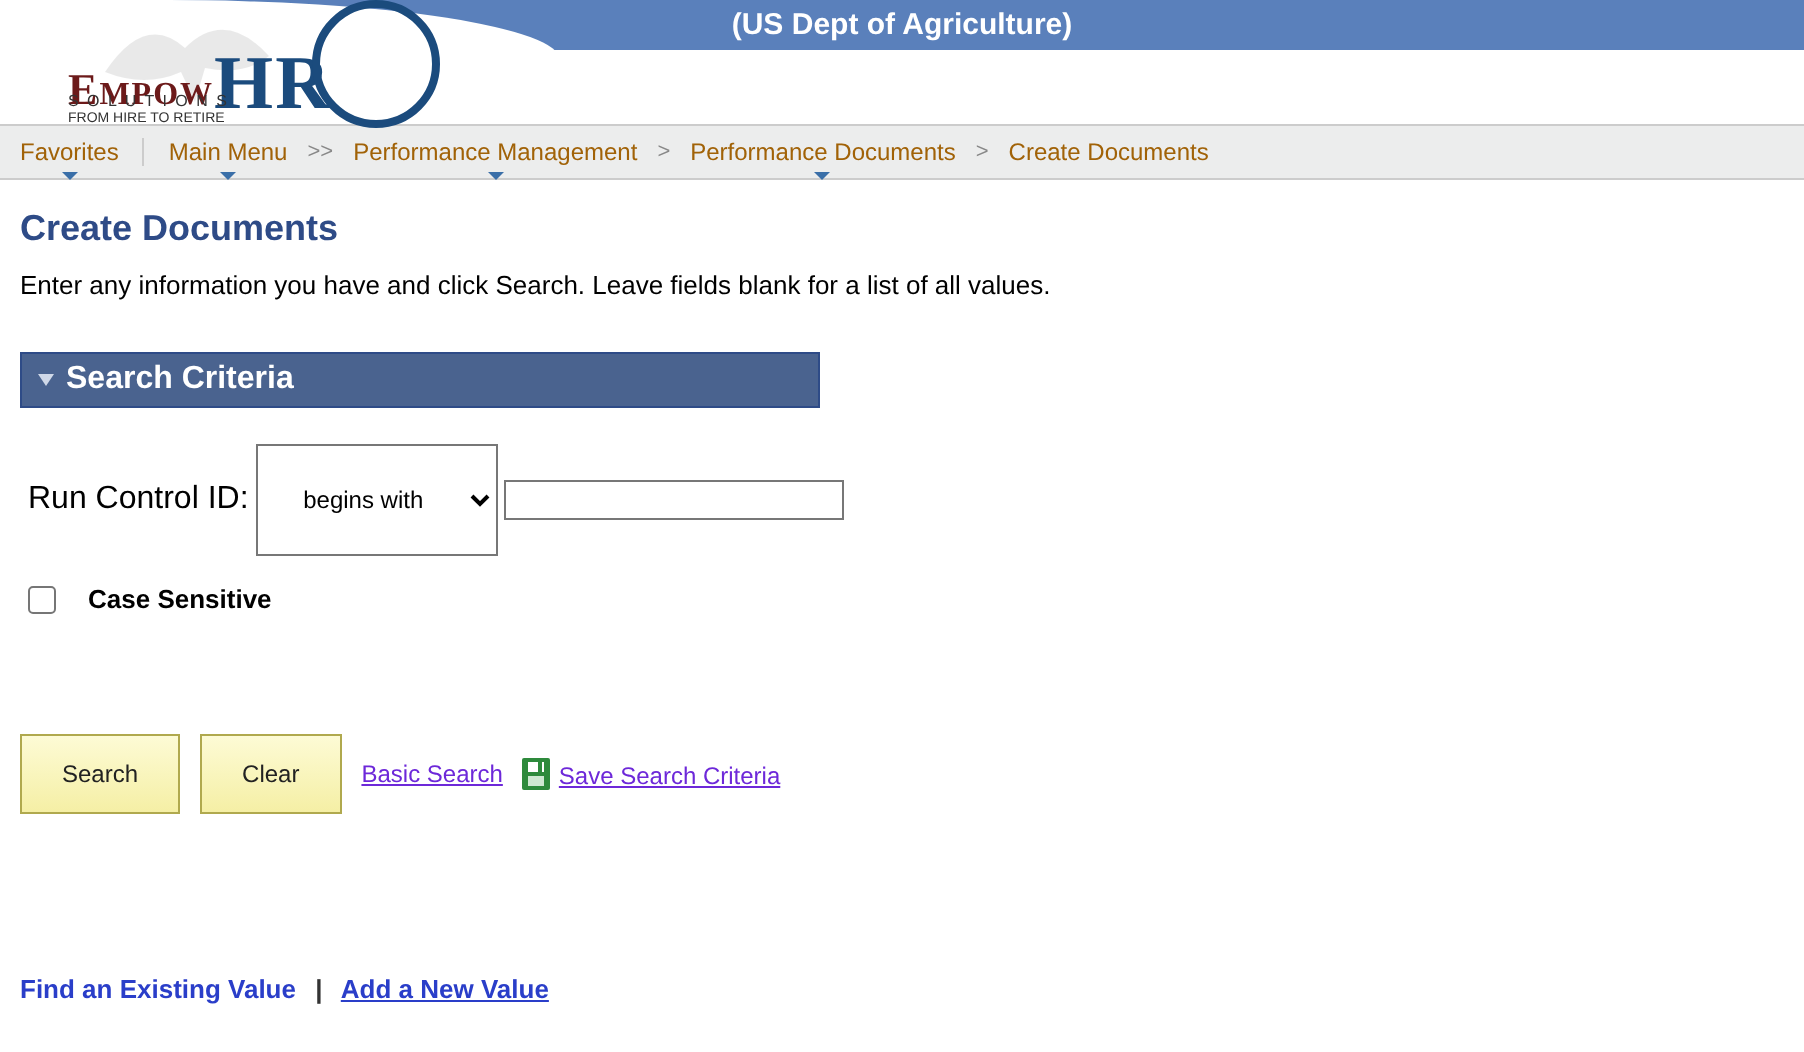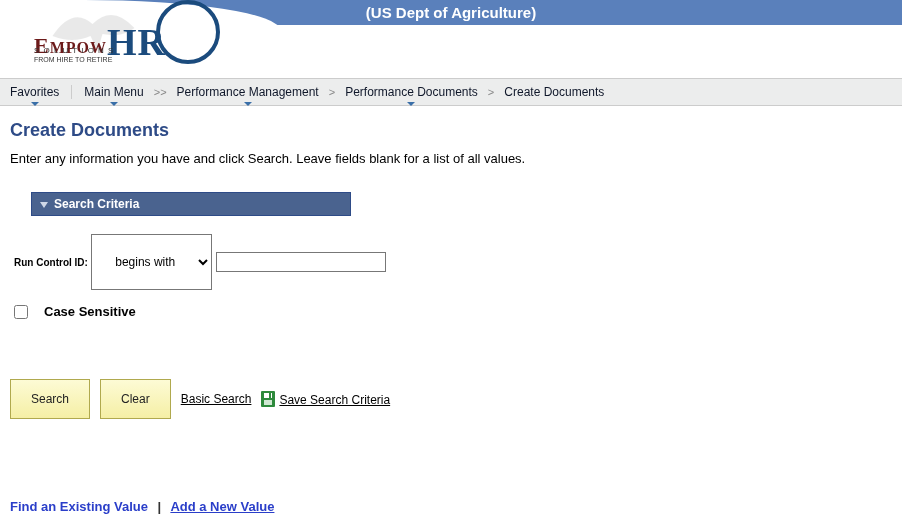--- a/index.html
+++ b/index.html
@@ -1,61 +1,61 @@
 <!DOCTYPE html>
 <html><head>
 <meta charset="utf-8">
 <style>
   * { box-sizing: border-box; margin: 0; padding: 0; }
   body { font-family: Arial, sans-serif; font-size: 12px; width: 902px; background: #fff; color: #000; }
 
-  .header-area { position: relative; height: 78px; border-radius: 29px; }
+  .header-area { position: relative; height: 62px; border-radius: 29px; }
   .banner { position: absolute; top: 0; left: 0; right: 0; height: 25px; background: #5a80bb; color: #fff; font-weight: bold; font-size: 15px; text-align: center; line-height: 25px; }
   .banner-curve { position: absolute; top: 0; left: 0; width: 280px; height: 30px; background: #fff; border-top-right-radius: 70% 100%; }
   .logo-wrap { position: absolute; top: -4px; left: 20px; width: 190px; height: 78px; }
   .logo-eagle { position: absolute; top: 0; left: 0; width: 145px; height: 60px; opacity: 0.12; }
   .logo-text { position: absolute; top: 24px; left: 14px; font-family: 'Georgia', serif; font-size: 22px; letter-spacing: 1px; }
   .logo-text .e { color: #6c1a1a; font-weight: bold; }
   .logo-text .mpow { color: #6c1a1a; font-size: 16px; font-weight: bold; }
   .logo-text .hr { color: #1b4b7d; font-weight: bold; font-size: 38px; vertical-align: -2px; }
   .logo-sub { position: absolute; top: 50px; left: 14px; font-size: 8px; letter-spacing: 1px; color: #333; }
   .logo-sub2 { position: absolute; top: 60px; left: 14px; font-size: 7px; color: #333; }
   .logo-ring { position: absolute; top: 4px; left: 136px; width: 64px; height: 64px; border: 4px solid #1b4b7d; border-radius: 50%; }
 
   .breadcrumb { background: #eceded; border-top: 1px solid #ccc; border-bottom: 1px solid #ccc; padding: 4px 0; font-size: 12px; display: flex; align-items: center; }
-  .breadcrumb .bc-item { padding: 2px 10px; color: #0f172a; cursor: pointer; position: relative; }
+  .breadcrumb .bc-item { padding: 2px 10px; color: #a16207; cursor: pointer; position: relative; }
   .breadcrumb .bc-item.drop::after { content: ''; position: absolute; bottom: -5px; left: 50%; transform: translateX(-50%); border-left: 4px solid transparent; border-right: 4px solid transparent; border-top: 4px solid #3a6fa8; }
   .breadcrumb .sep { color: #888; font-size: 11px; }
   .breadcrumb .divider { width: 1px; height: 14px; background: #ccc; margin: 0 2px; }
 
   .content { padding: 14px 10px; }
   .page-title { color: #2e4b87; font-size: 18px; font-weight: bold; margin-bottom: 10px; }
   .instruction { font-size: 13px; margin-bottom: 26px; }
 
   .tabs { position: relative; height: 26px; border-bottom: 1px solid #94a5c6; width: 820px; }
   .tab { display: inline-block; padding: 4px 14px; font-size: 13px; font-weight: bold; color: #fff; border-top-left-radius: 6px; border-top-right-radius: 6px; position: relative; top: 0; cursor: pointer; }
   .tab.active { background: #2e4b87; }
   .tab.inactive { background: #8fa5cb; text-decoration: underline; }
   .tab-gap { display:inline-block; width:4px; }
 
-  .section-band { background: #4a638f; color: #fff; font-weight: bold; font-size: 12px; padding: 4px 8px; width: 320px; margin-top: 12px; border: 1px solid #2e4b87; margin-left: 21px; }
+  .section-band { background: #4a638f; color: #fff; font-weight: bold; font-size: 16px; padding: 4px 8px; width: 400px; margin-top: 12px; border: 1px solid #2e4b87; }
   .section-band .tri { display:inline-block; width:0; height:0; border-left:4px solid transparent; border-right:4px solid transparent; border-top:6px solid #cfd8e8; margin-right:6px; vertical-align:middle; }
 
   .criteria-body { padding: 18px 4px 10px; }
   .field-row { margin-bottom: 14px; }
-  .field-label { font-weight: bold; font-size: 10px; display:inline-block; }
+  .field-label { font-weight: normal; font-size: 16px; display:inline-block; }
   .field-select { font-size: 12px; border:1px solid #777; background:#fff; padding:19px; }
   .field-text { font-size: 12px; border:1px solid #777; padding:2px; width:170px; }
   .checkbox-wrap { display:flex; align-items:center; gap:16px; }
   .checkbox-wrap label { font-weight:bold; font-size:13px; }
   input[type=checkbox] { width:14px; height:14px; border:1px solid #555; }
 
   .action-row { margin-top: 36px; display:flex; align-items:center; gap:10px; }
   .btn { background: linear-gradient(#fdfbd5, #f5efa5); border:1px solid #b0a94e; padding:12px 20px; font-size:12px; cursor:pointer; color:#222; }
-  .link { color:#000000; text-decoration:underline; font-size:12px; cursor:pointer; }
+  .link { color:#6d28d9; text-decoration:underline; font-size:12px; cursor:pointer; }
   .save-icon { width:14px; height:16px; display:inline-block; vertical-align:middle; margin-right:2px; }
 
   .footer-links { margin-top: 80px; font-size:13px;font-weight:bold; }
   .footer-links .fl { color:#2a3ec9; cursor:pointer; }
   .footer-links .fl.u { text-decoration:underline; }
   .footer-links .pipe { margin:0 6px; color:#333; }
 </style>
 </head>
 <body>
 

